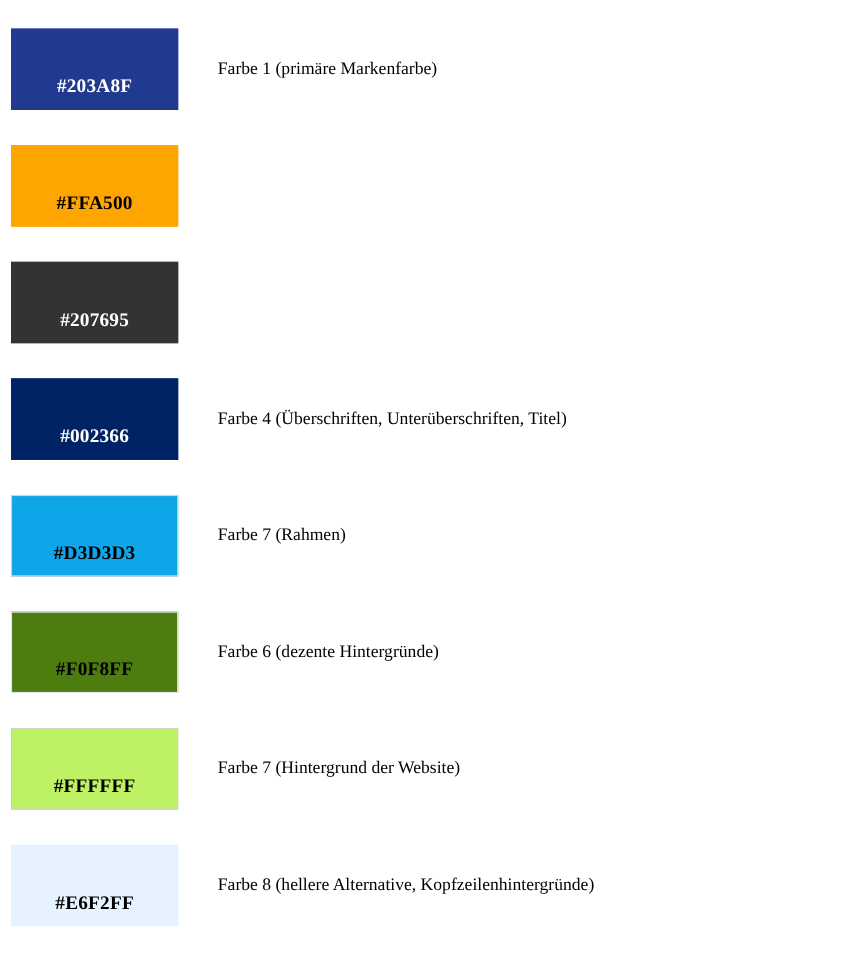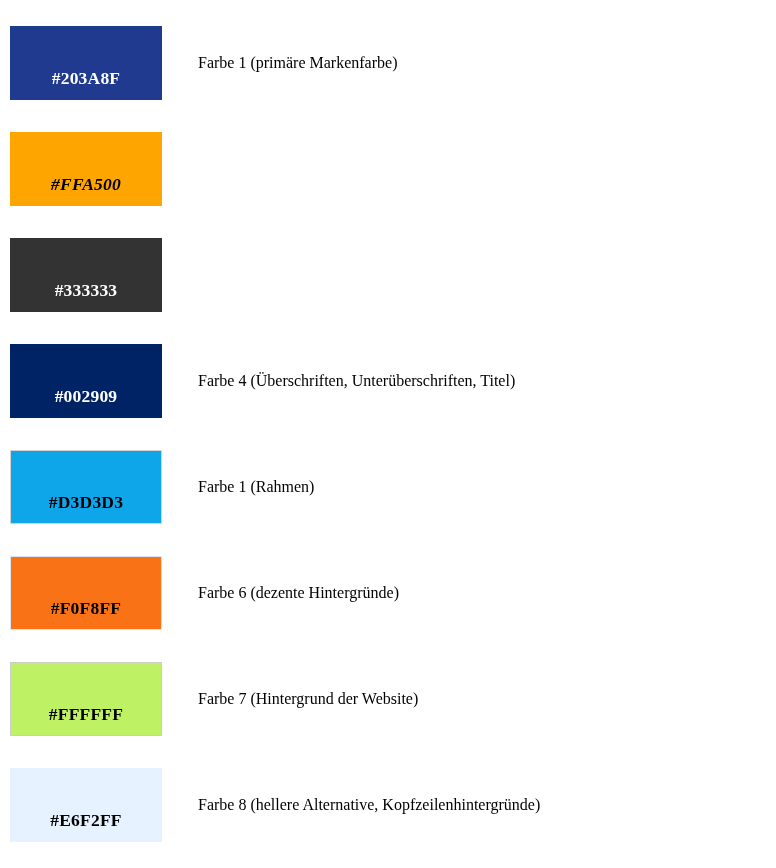--- a/index.html
+++ b/index.html
@@ -53,42 +53,42 @@
 
 <div class="palette" id="palette">
     <div class="swatch-row">
       <div class="swatch" style="background: rgb(32, 58, 143); border: 1px solid rgb(32, 58, 143);">
         <span class="swatch-label" style="color: rgb(255, 255, 255);">#203A8F</span>
       </div>
       <div class="desc">Farbe 1 (primäre Markenfarbe)</div>
     </div>
     <div class="swatch-row">
       <div class="swatch" style="background: rgb(255, 165, 0); border: 1px solid rgb(255, 165, 0);">
-        <span class="swatch-label" style="color: rgb(0, 0, 0); font-style: italic;">#FFA500</span>
+        <span class="swatch-label" style="color: rgb(0, 0, 0);">#FFA500</span>
       </div>
     </div>
     <div class="swatch-row">
       <div class="swatch" style="background: rgb(51, 51, 51); border: 1px solid rgb(51, 51, 51);">
-        <span class="swatch-label" style="color: rgb(255, 255, 255);">#333333</span>
+        <span class="swatch-label" style="color: rgb(255, 255, 255);">#207695</span>
       </div>
     </div>
     <div class="swatch-row">
       <div class="swatch" style="background: rgb(0, 35, 102); border: 1px solid rgb(0, 35, 102);">
-        <span class="swatch-label" style="color: rgb(255, 255, 255);">#002909</span>
+        <span class="swatch-label" style="color: rgb(255, 255, 255);">#002366</span>
       </div>
       <div class="desc">Farbe 4 (Überschriften, Unterüberschriften, Titel)</div>
     </div>
     <div class="swatch-row">
       <div class="swatch" style="background: #0ea5e9; border: 1px solid rgb(211, 211, 211);">
         <span class="swatch-label" style="color: rgb(0, 0, 0);">#D3D3D3</span>
       </div>
-      <div class="desc">Farbe 1 (Rahmen)</div>
+      <div class="desc">Farbe 7 (Rahmen)</div>
     </div>
     <div class="swatch-row">
-      <div class="swatch" style="background: #f97316; border: 1px solid rgb(217, 230, 242);">
+      <div class="swatch" style="background: #4d7c0f; border: 1px solid rgb(217, 230, 242);">
         <span class="swatch-label" style="color: rgb(0, 0, 0);">#F0F8FF</span>
       </div>
       <div class="desc">Farbe 6 (dezente Hintergründe)</div>
     </div>
     <div class="swatch-row">
       <div class="swatch" style="background: #bef264; border: 1px solid rgb(204, 204, 204);">
         <span class="swatch-label" style="color: rgb(0, 0, 0);">#FFFFFF</span>
       </div>
       <div class="desc">Farbe 7 (Hintergrund der Website)</div>
     </div>

